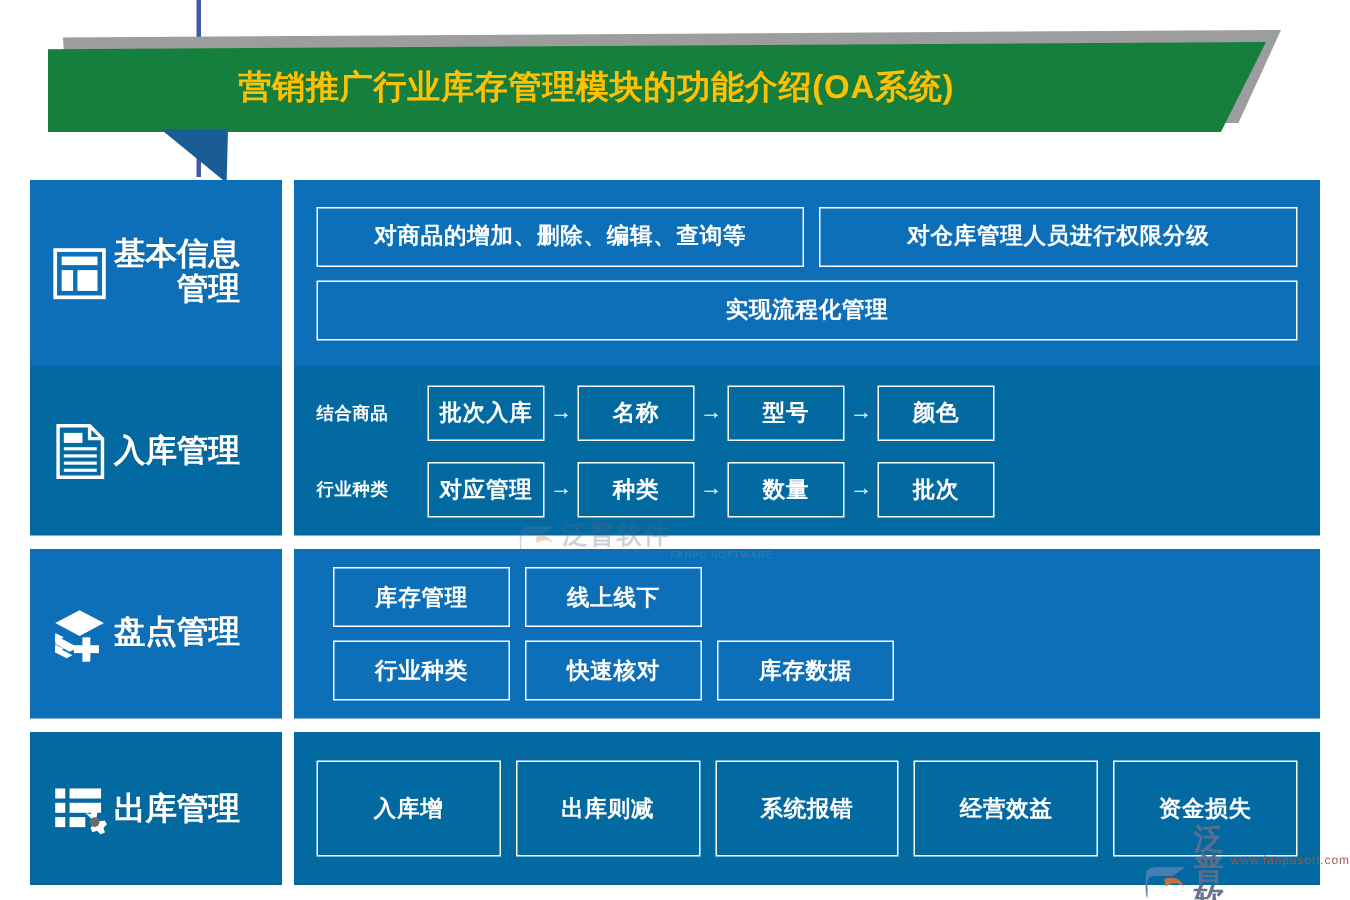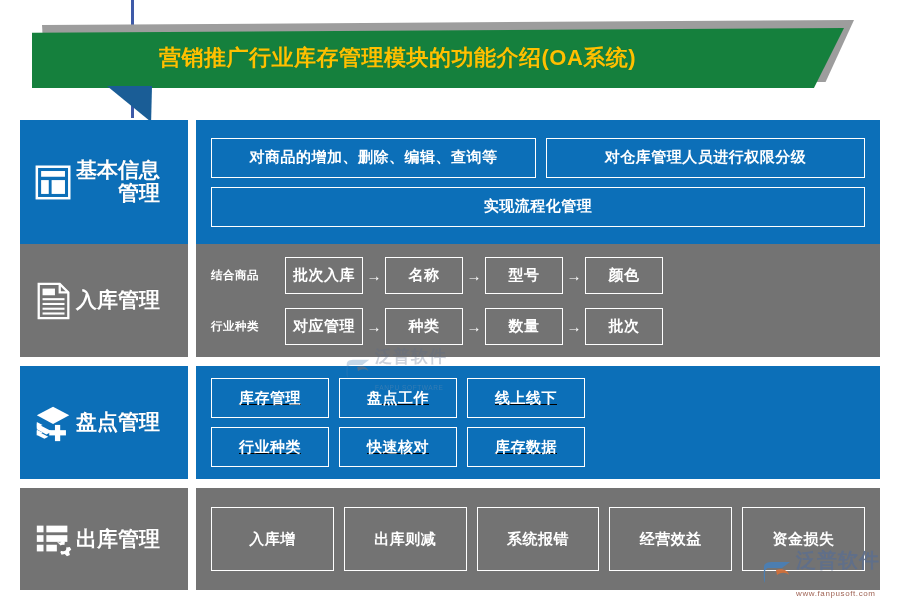--- a/index.html
+++ b/index.html
@@ -95,21 +95,21 @@
     padding-left: 13px;
   }
   .body {
     flex: 1 1 auto;
     display: flex;
     flex-direction: column;
     justify-content: center;
   }
 
   .blue  { background: #0c6fb8; }
-  .grey  { background: #737373; }
+  .grey  { background: #0369a1; font-family: Liberation Serif, serif; }
 
   
   .side-label {
     color: #ffffff;
     font-size: 21px;
     font-weight: bold;
     line-height: 1.08;
     white-space: pre-line;
     margin-left: 1px;
     text-shadow: 0 0 1px rgba(0,0,0,.2);
@@ -143,21 +143,21 @@
     height: 40px;
     white-space: nowrap;
     letter-spacing: .5px;
   }
 
   
   .r1 .card-line .card:nth-child(1) { flex: 1.02 1 0; }
   .r1 .card-line .card:nth-child(2) { flex: 1 1 0; }
 
   
-  .r3 .card-grid { padding: 10px 15px; text-decoration: underline; }
+  .r3 .card-grid { padding: 10px 26px; }
   .r3 .card { width: 118px; flex: 0 0 118px; height: 40px; }
 
   
   .r4 .card-grid { padding: 9px 15px; }
   .r4 .card { flex: 1 1 0; height: 64px; font-size: 15px; }
 
   
   .flow-grid {
     display: flex;
     flex-direction: column;
@@ -209,21 +209,21 @@
   }
   .wm-center { left: 345px; top: 348px; opacity: .30; }
   .wm-corner { left: 762px; top: 550px; opacity: .95; }
 
   .wm-mark {
     width: 26px; height: 22px;
     flex: 0 0 26px;
   }
   .wm-corner .wm-mark { width: 30px; height: 26px; flex: 0 0 30px; }
 
-  .wm-txt { display: flex; flex-direction: column; line-height: 1; }
+  .wm-txt { display: flex; flex-direction: row; line-height: 1; }
   .wm-name {
     font-size: 17px; font-weight: bold; color: #5a6a86;
     letter-spacing: 1px;
   }
   .wm-corner .wm-name { font-size: 20px; color: #5f6f8b; }
   .wm-sub {
     font-size: 6.5px; color: #8d99ad; letter-spacing: .6px;
     margin-top: 20px;
   }
   .wm-corner .wm-sub { font-size: 8px; color: #9a5a4a; }
@@ -319,21 +319,20 @@
           <path d="M4 30 L16 36.5 L12 38.5 L4 34.5 Z" fill="#ffffff"></path>
           <rect x="23" y="24" width="5.5" height="17" fill="#ffffff"></rect>
           <rect x="17" y="29.5" width="17.5" height="5.5" fill="#ffffff"></rect>
         </svg>
       </span>
       <span class="side-label">盘点管理</span>
     </div>
     <div class="body blue card-grid">
       <div class="card-line">
         <div class="card">库存管理</div>
-        <div class="card">盘点工作</div>
         <div class="card">线上线下</div>
       </div>
       <div class="card-line">
         <div class="card">行业种类</div>
         <div class="card">快速核对</div>
         <div class="card">库存数据</div>
       </div>
     </div>
   </div>
 

